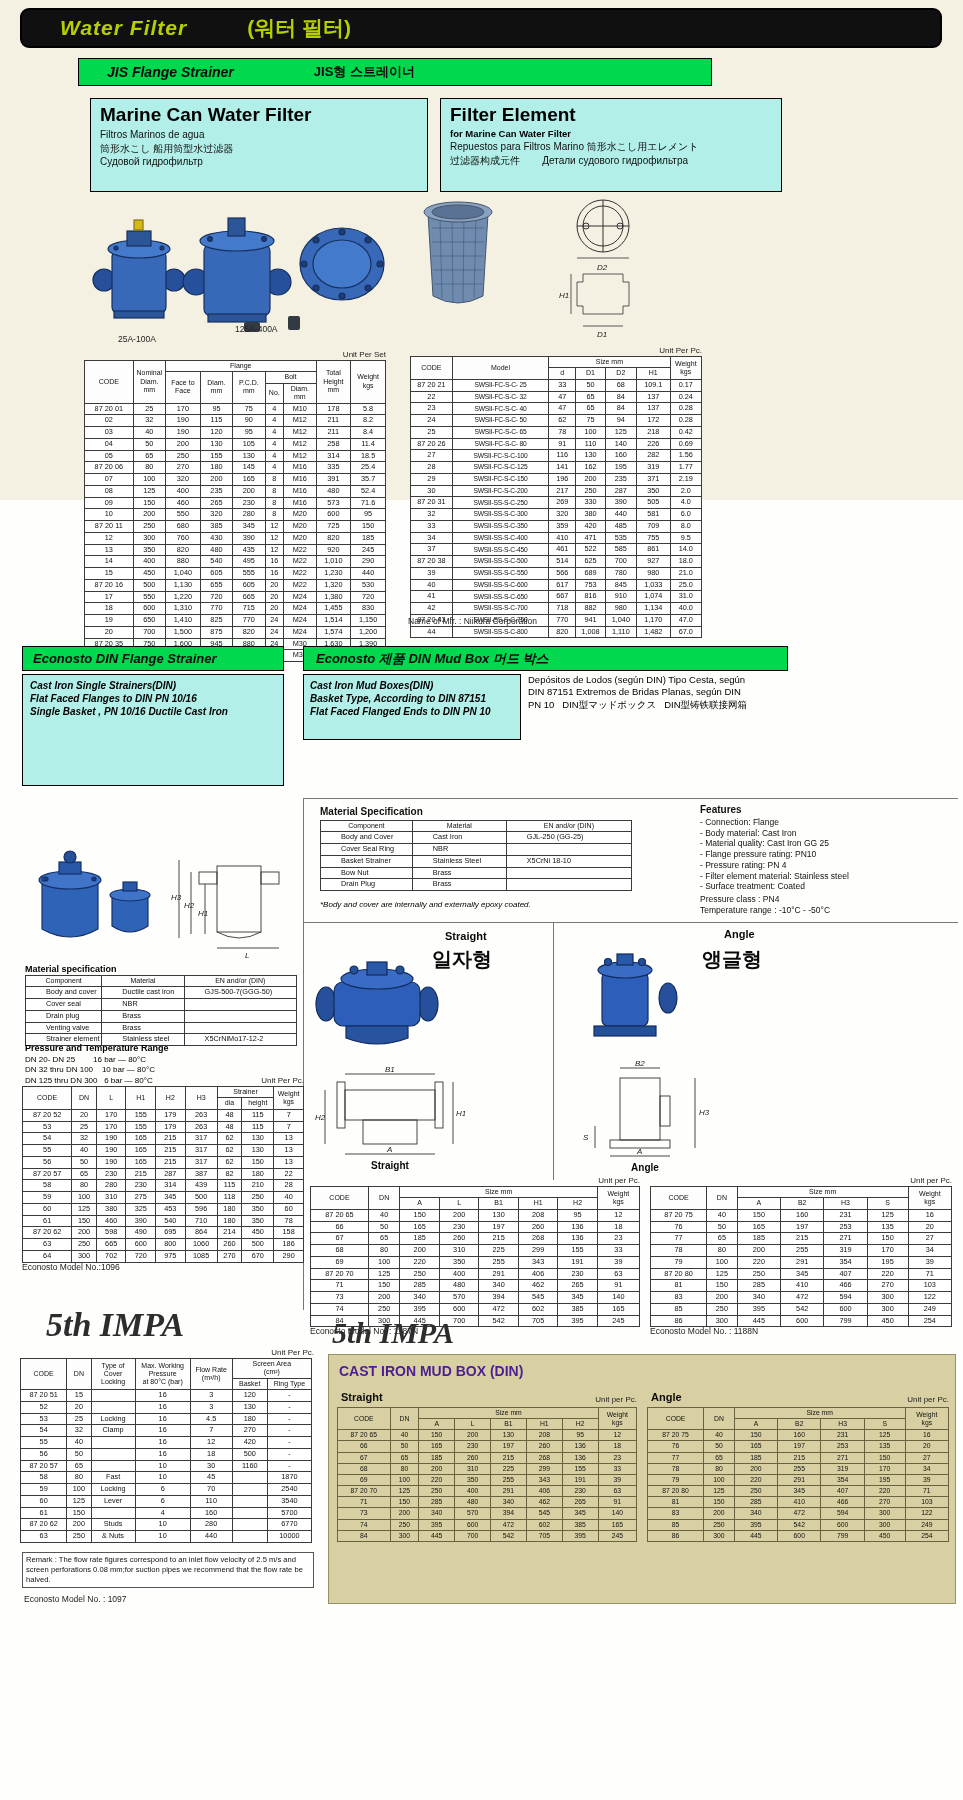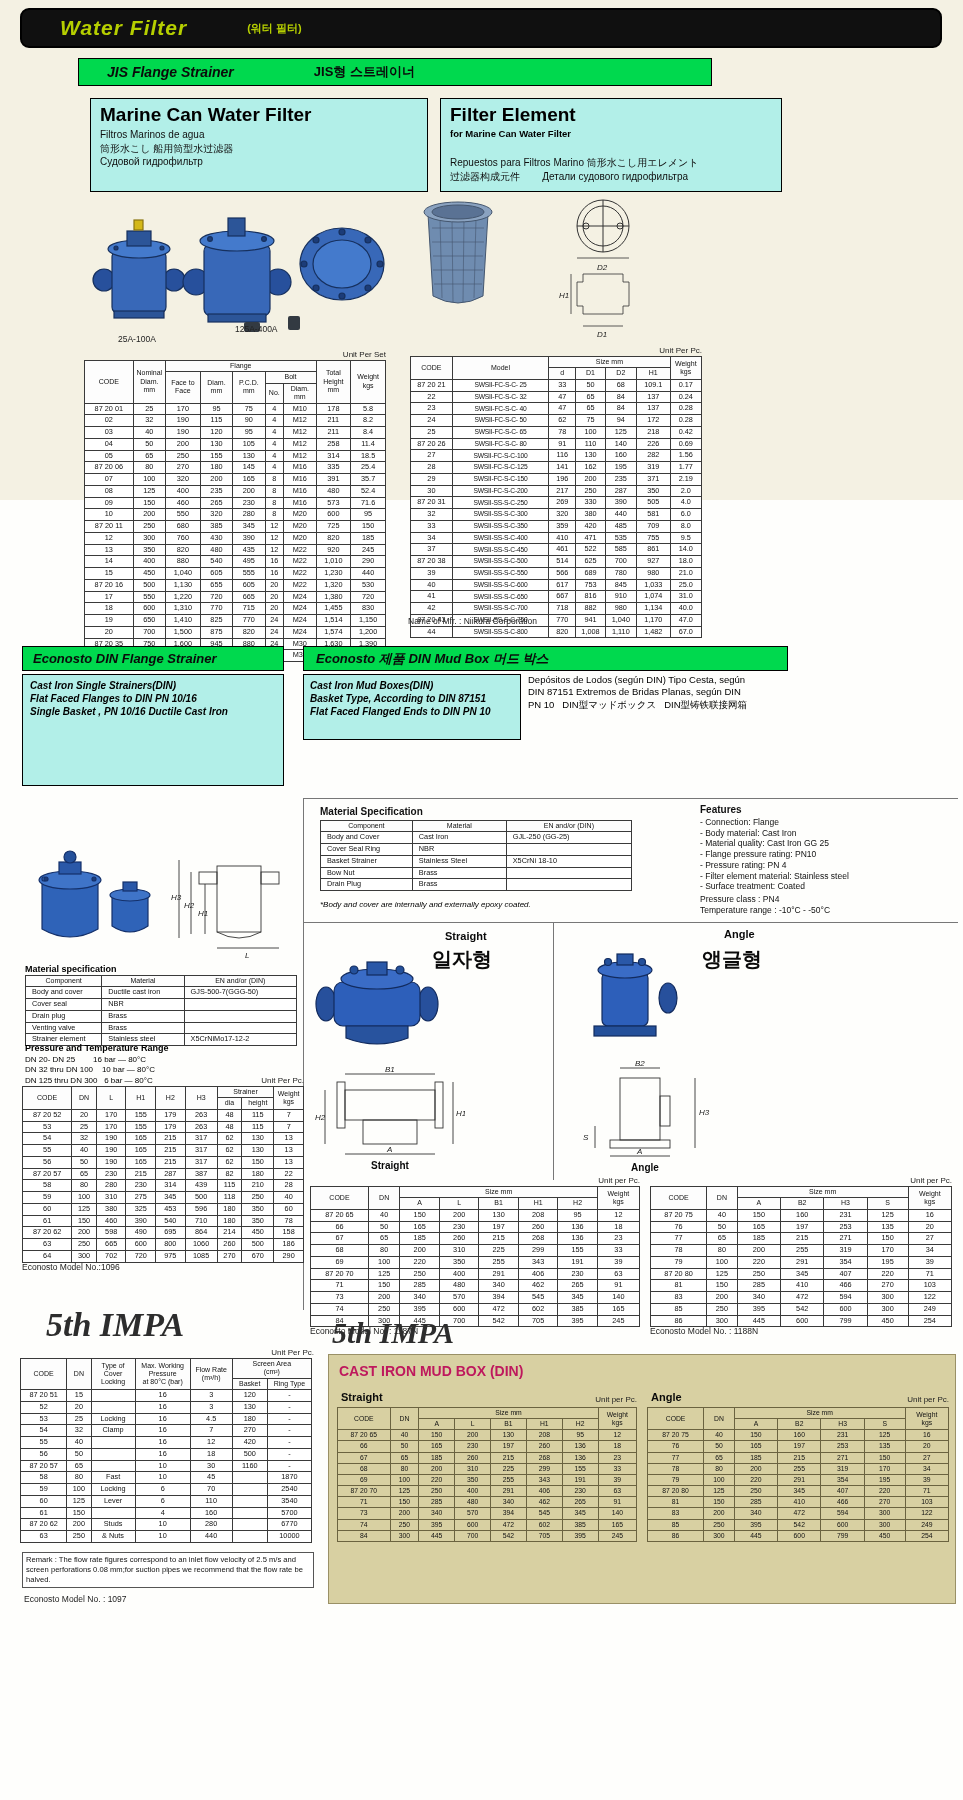--- a/index.html
+++ b/index.html
@@ -2,48 +2,48 @@
 <html><head>
 <meta charset="utf-8">
 <style>
   *{margin:0;padding:0;box-sizing:border-box}
   body{font-family:"Liberation Sans",sans-serif;background:#e8e8e8}
   .page{position:relative;width:963px;height:1800px;background:#fefefc;overflow:hidden;margin:0 auto}
   .abs{position:absolute}
   .beige{background:#f4f1e3}
   .title-bar{background:#101010;border:2px solid #000;border-radius:9px;display:flex;align-items:center}
   .title-main{color:#b6cf00;font-size:21px;font-weight:bold;font-style:italic;letter-spacing:1px}
-  .title-kr{color:#b6cf00;font-size:11px;font-weight:bold;margin-left:60px}
+  .title-kr{color:#b6cf00;font-size:21px;font-weight:bold;margin-left:60px}
   .green-bar{background:#00d94e;border:1.5px solid #000;display:flex;align-items:center}
   .green-bar .gb-en{font-size:14px;font-weight:bold;font-style:italic;color:#0a0a0a}
   .green-bar .gb-kr{font-size:13px;font-weight:bold;color:#0a0a0a}
   .cyan-box{background:#b2efe8;border:1.5px solid #000;padding:5px 9px}
   .cyan-title{font-size:19px;font-weight:bold;color:#000;margin-bottom:2px}
-  .cyan-sub{font-size:9.5px;font-weight:bold;margin-bottom:17px}
+  .cyan-sub{font-size:9.5px;font-weight:bold;margin-bottom:1px}
   .cyan-line{font-size:10px;color:#101010;line-height:1.35}
   .bold-it{font-size:10px;font-weight:bold;font-style:italic;line-height:1.3}
   .plain-line{font-size:9.5px;line-height:1.3}
   .unit-note{font-size:8px;color:#222;text-align:right}
   .note{font-size:8.5px;color:#222}
   .t{border-collapse:collapse;table-layout:fixed;background:#fff}
   .t th,.t td{border:1px solid #3a3a3a;font-size:7.3px;font-weight:normal;color:#111;
     text-align:center;vertical-align:middle;padding:1px 1px;white-space:pre-line;line-height:1.2}
   .t thead th{font-size:7px;background:#fdfdfd}
   .t tr.grp td{border-top:1.6px solid #000}
   .t-el td:nth-child(2){font-size:6.7px;letter-spacing:-0.2px}
-  .t-left td{text-align:left;padding-left:6px}
+  .t-left td{text-align:left;padding-left:20px}
   .tan .t{background:transparent}
   .tan .t th,.tan .t td{background:transparent;border-color:#6b6340;font-size:6.8px}
   .sec-title{font-size:10px;font-weight:bold;color:#111}
   .feat-line{font-size:8.5px;line-height:1.26;color:#111}
   .pt-row{font-size:8px;line-height:1.3;white-space:pre}
   .kr-big{font-size:20px;font-weight:bold;color:#0a0a0a}
   .impa-head{font-family:"Liberation Serif",serif;font-weight:bold;font-style:italic;color:#2d2d2d}
   .tan-box{background:#d8d0a2;border:1px solid #9a9066}
-  .tan-title{font-size:14px;font-weight:bold;color:#be185d}
+  .tan-title{font-size:14px;font-weight:bold;color:#4c1d95}
   .dir-label{font-size:11px;font-weight:bold;color:#0a0a0a}
   .remark-box{border:1px solid #555;font-size:7.6px;line-height:1.3;padding:2px 3px;color:#111;background:#fff}
   .hline{background:#777;height:1px}
   .vline{background:#777;width:1px}
   svg text{font-family:"Liberation Sans",sans-serif}
 </style>
 </head>
 <body>
 
 <div class="page">

